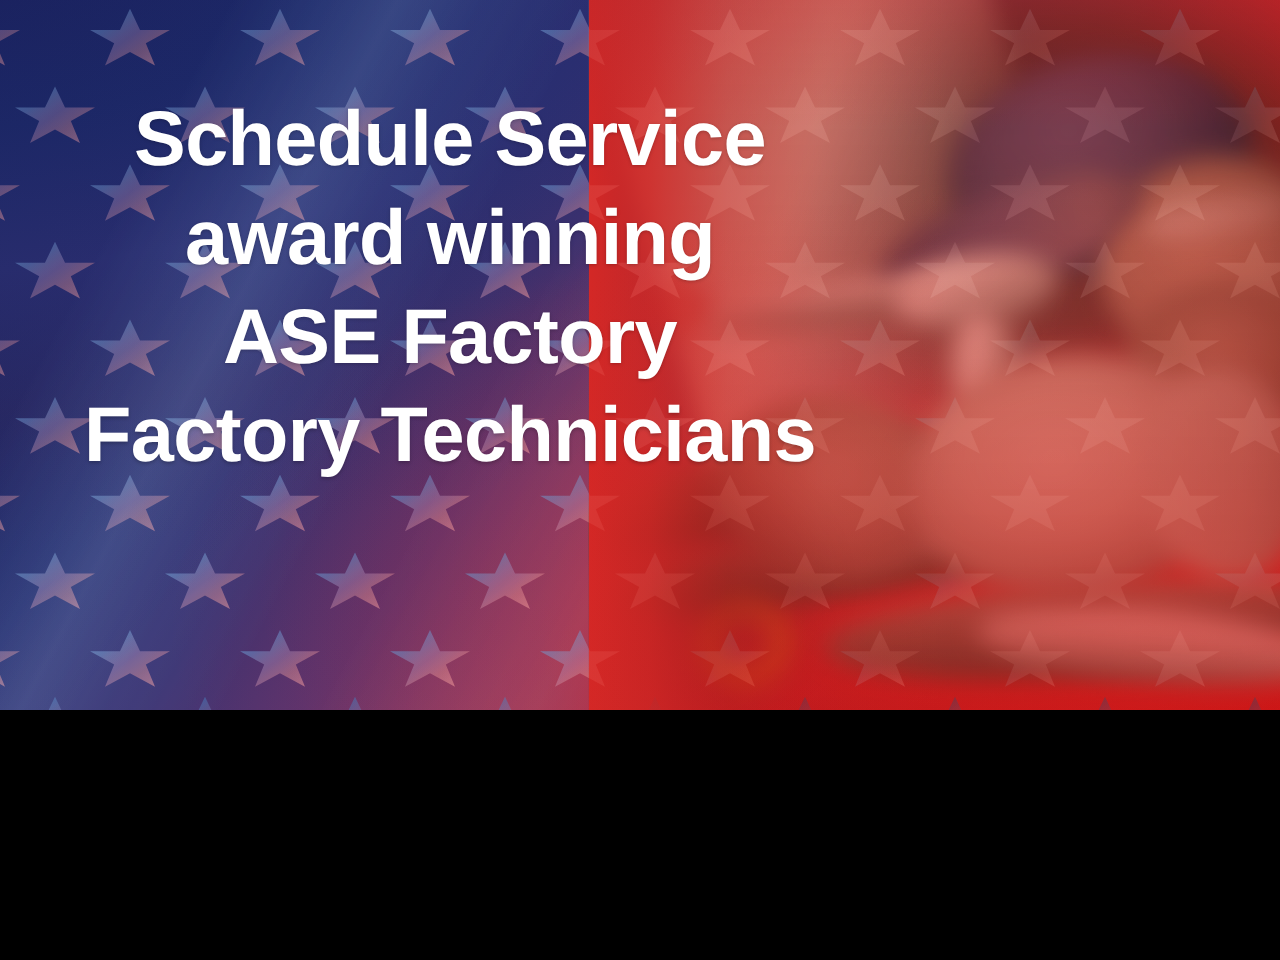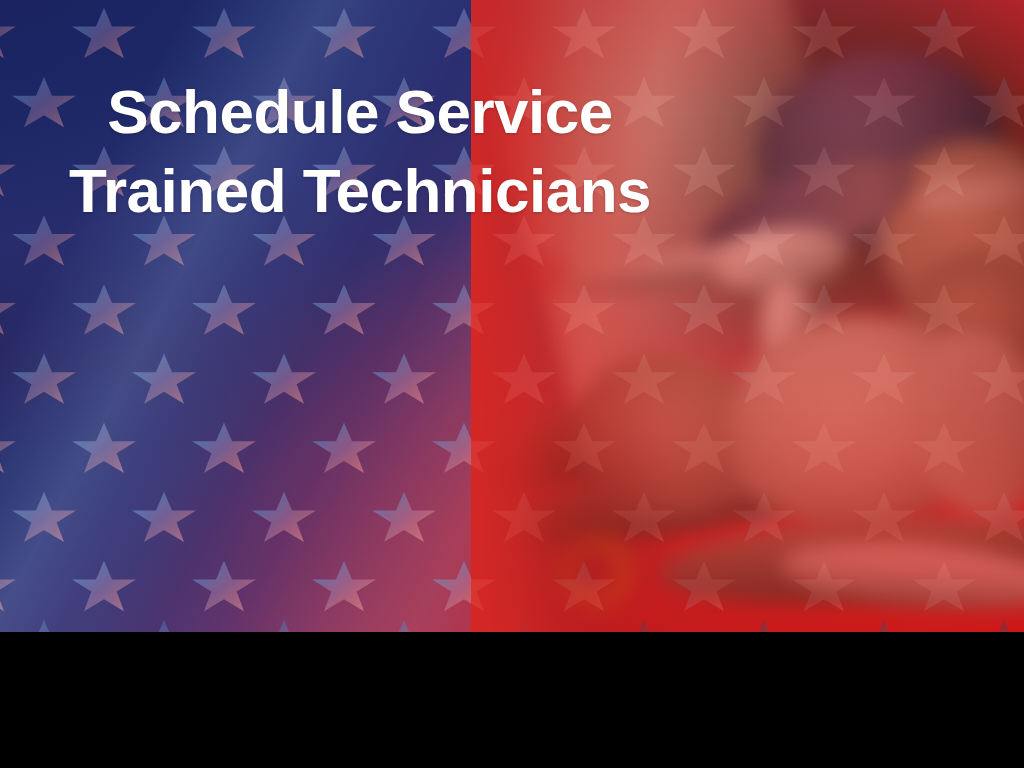--- a/index.html
+++ b/index.html
@@ -3,21 +3,21 @@
 <meta charset="utf-8">
 <style>
   html, body {
     margin: 0;
     padding: 0;
     background: #000;
   }
   #banner {
     position: relative;
     width: 1024px;
-    height: 632px;
+    height: 568px;
     overflow: hidden;
     font-family: "Liberation Sans", sans-serif;
     background: #1c2560;
   }
 
   
   .layer {
     position: absolute;
     inset: 0;
   }
@@ -396,16 +396,18 @@
         <use href="#starrowb" x="-60" y="596"></use>
         <use href="#starrowb" x="0" y="680"></use>
       </g>
     </svg>
   </div>
 
   <div class="layer" id="global-wash"></div>
 
   <div id="headline">
     <div class="line">Schedule Service</div>
-    <div class="line">Trained Technicians</div>
+    <div class="line">award winning</div>
+    <div class="line">ASE Factory</div>
+    <div class="line">Factory Technicians</div>
   </div>
 
 </div>
 
 </body></html>

